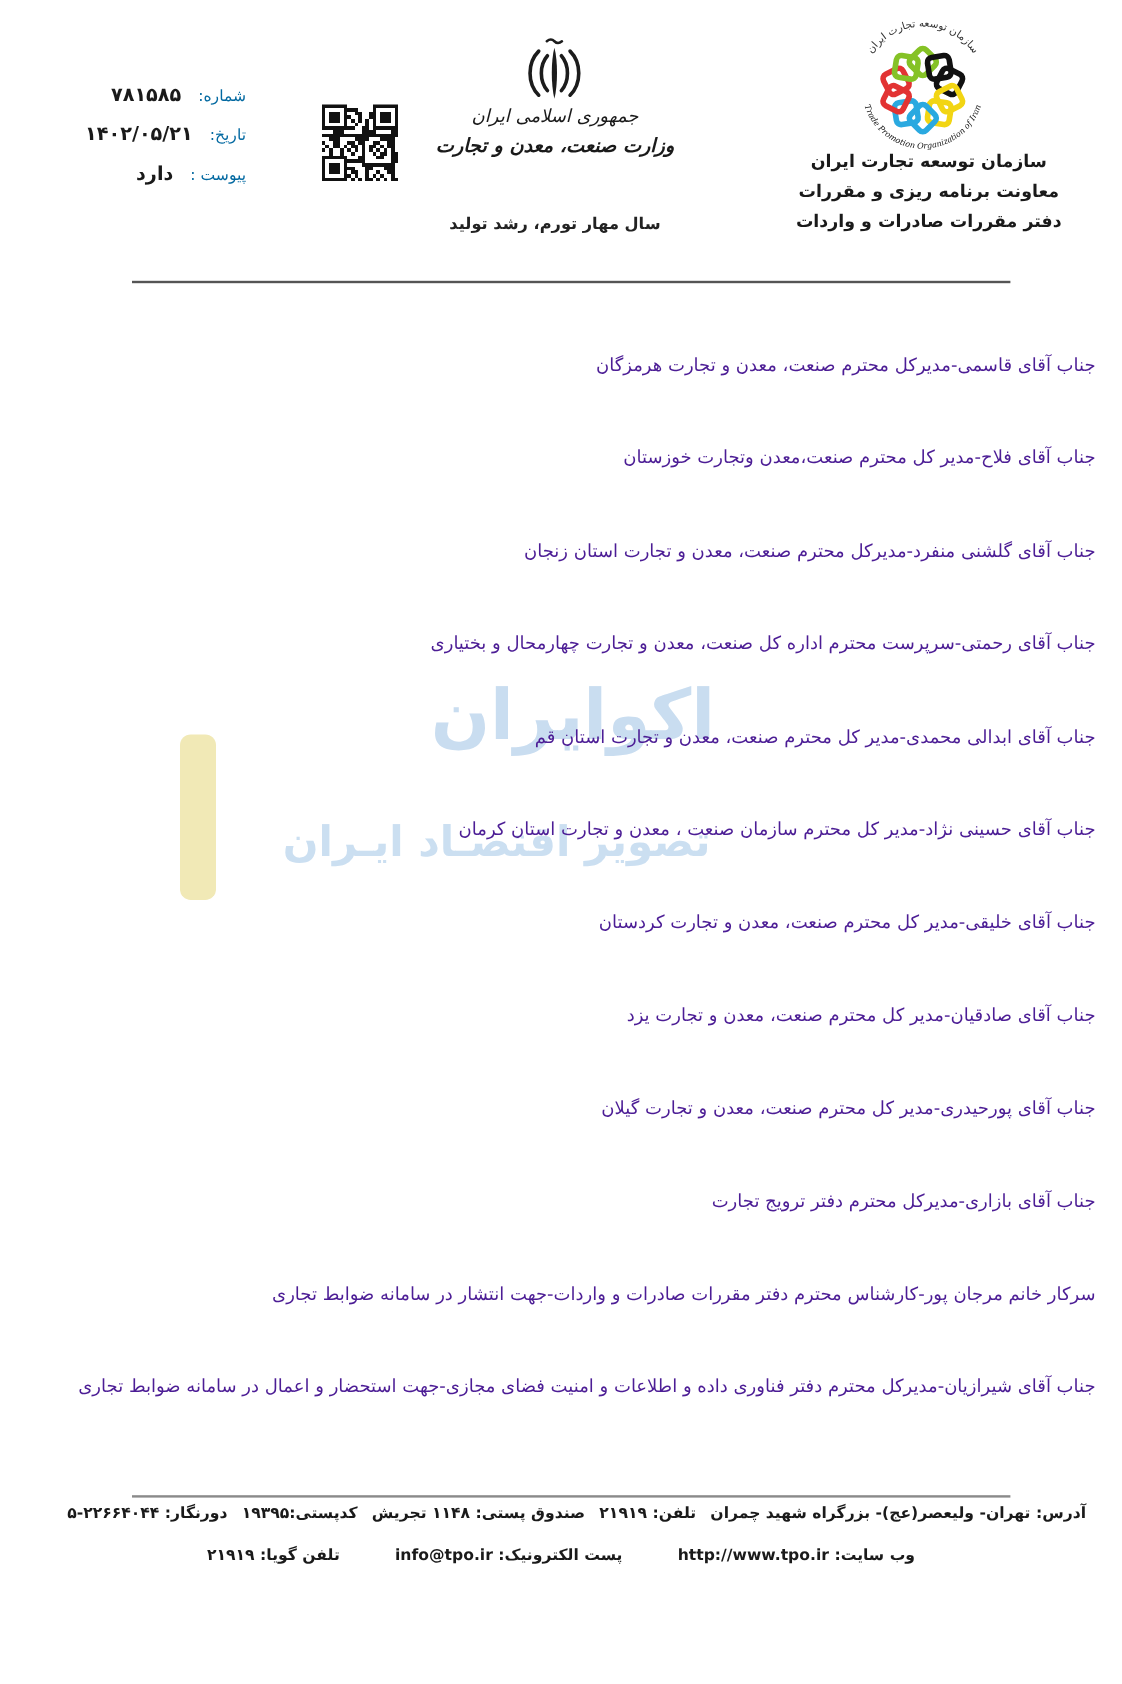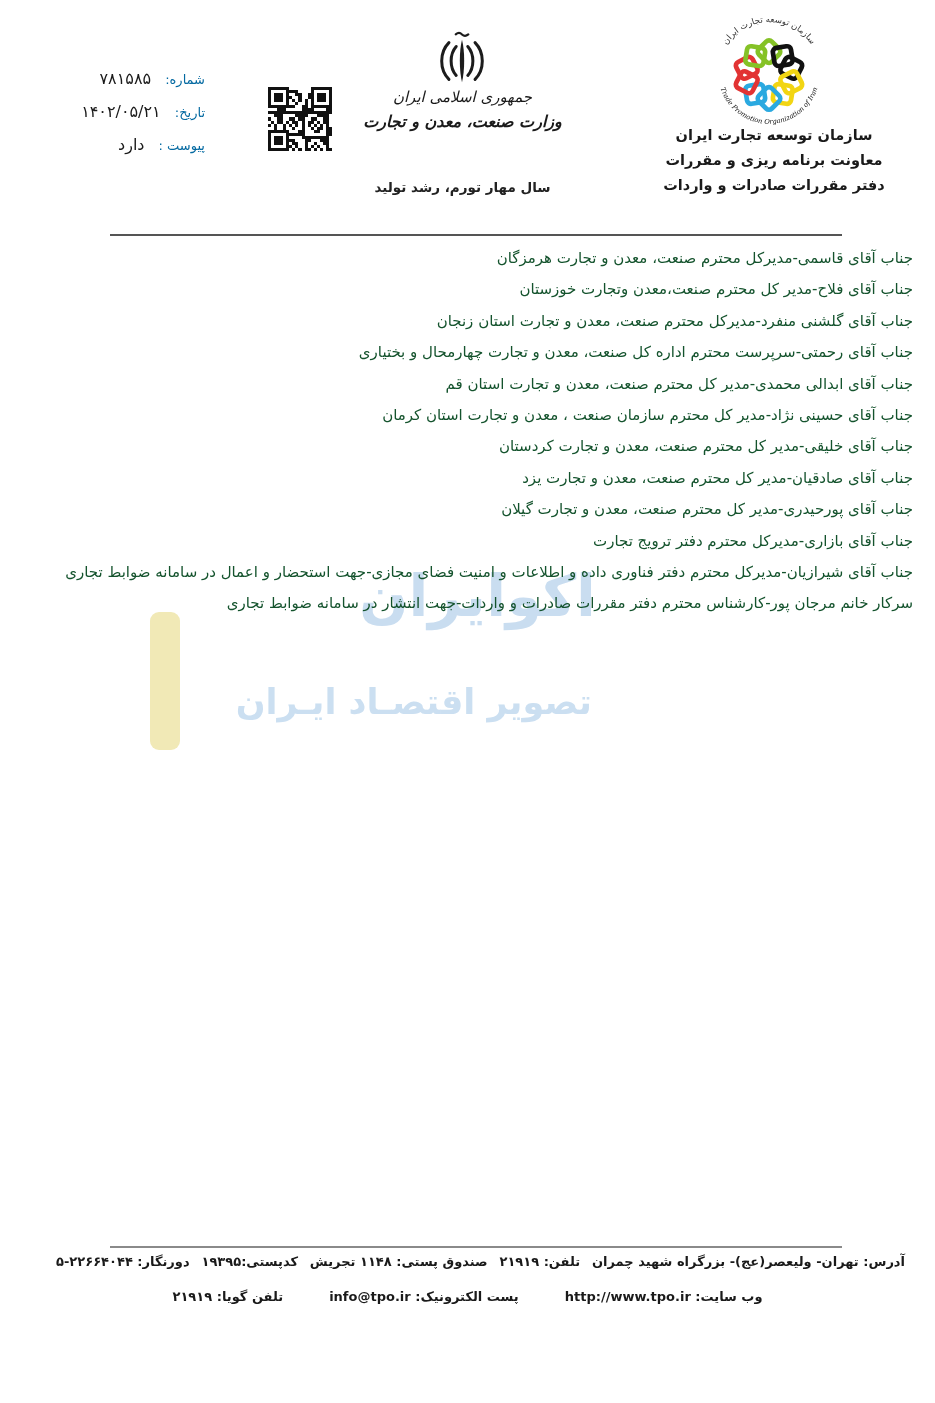--- a/index.html
+++ b/index.html
@@ -5,21 +5,21 @@
   html,body{margin:0;padding:0;}
   body{
     width:935px;height:1403px;background:#ffffff;position:relative;overflow:hidden;
     font-family:"DejaVu Sans",sans-serif;color:#1a1a1a;
   }
   .abs{position:absolute;}
   
   .meta{left:40px;top:62px;width:165px;direction:rtl;text-align:right;}
   .meta .mrow{height:33px;line-height:33px;white-space:nowrap;}
   .meta .mlabel{font-size:13px;color:#0369a1;}
-  .meta .mvalue{font-size:16px;font-weight:400;margin-right:9px;letter-spacing:.5px;text-align:center;}
+  .meta .mvalue{font-size:16px;font-weight:700;margin-right:9px;letter-spacing:.5px;text-align:center;}
   
   .qr{left:268px;top:87px;width:64px;height:64px;}
   .qr svg{width:100%;height:100%;}
   
   .emblem{left:433px;top:31px;width:58px;height:56px;}
   .country{left:330px;top:88px;width:265px;text-align:center;font-size:15px;font-weight:400;font-style:italic;direction:rtl;}
   .ministry{left:320px;top:112px;width:285px;text-align:center;font-size:16px;font-weight:700;font-style:italic;direction:rtl;}
   .slogan{left:330px;top:179px;width:265px;text-align:center;font-size:13.5px;font-weight:600;direction:rtl;color:#222;}
   
   .tpologo{left:708px;top:12px;width:122px;height:122px;}
@@ -28,21 +28,21 @@
   
   .hdr-divider{left:110px;top:234px;width:732px;height:2px;background:#555;}
   .ftr-divider{left:110px;top:1246px;width:732px;height:2px;background:#8a8a8a;}
   
   .wm{left:138px;top:568px;width:470px;height:190px;z-index:0;filter:blur(.6px);}
   .wm-bar{position:absolute;left:12px;top:44px;width:30px;height:138px;background:#f1e9b6;border-radius:9px;}
   .wm-brand{position:absolute;right:12px;top:-6px;font-size:58px;font-weight:700;color:#c9ddf0;direction:rtl;white-space:nowrap;text-align:center;}
   .wm-tag{position:absolute;right:16px;top:114px;font-size:35px;font-weight:600;color:#cbdff1;letter-spacing:3px;direction:rtl;white-space:nowrap;}
   
   .recips{left:34px;top:243px;width:879px;direction:rtl;text-align:right;z-index:1;}
-  .r-line{font-size:15px;line-height:31.4px;color:#14532d;}
+  .r-line{font-size:15px;line-height:31.4px;color:#4c1d95;margin-top:46px;}
   .r-just{text-align:justify;}
   
   .f1{left:56px;top:1254px;width:849px;direction:rtl;display:flex;justify-content:space-between;
       font-size:13px;font-weight:700;white-space:nowrap;}
   .f2{left:30px;top:1289px;width:875px;direction:rtl;display:flex;justify-content:center;gap:46px;
       font-size:13px;font-weight:700;white-space:nowrap;}
 </style>
 </head>
 <body>
 
@@ -287,22 +287,22 @@
   <div class="r-line">جناب آقای قاسمی-مدیرکل محترم صنعت، معدن و تجارت هرمزگان</div>
   <div class="r-line">جناب آقای فلاح-مدیر کل محترم صنعت،معدن وتجارت خوزستان</div>
   <div class="r-line">جناب آقای گلشنی منفرد-مدیرکل محترم صنعت، معدن و تجارت استان زنجان</div>
   <div class="r-line">جناب آقای رحمتی-سرپرست محترم اداره کل صنعت، معدن و تجارت چهارمحال و بختیاری</div>
   <div class="r-line">جناب آقای ابدالی محمدی-مدیر کل محترم صنعت، معدن و تجارت استان قم</div>
   <div class="r-line">جناب آقای حسینی نژاد-مدیر کل محترم سازمان صنعت ، معدن و تجارت استان کرمان</div>
   <div class="r-line">جناب آقای خلیقی-مدیر کل محترم صنعت، معدن و تجارت کردستان</div>
   <div class="r-line">جناب آقای صادقیان-مدیر کل محترم صنعت، معدن و تجارت یزد</div>
   <div class="r-line">جناب آقای پورحیدری-مدیر کل محترم صنعت، معدن و تجارت گیلان</div>
   <div class="r-line">جناب آقای بازاری-مدیرکل محترم دفتر ترویج تجارت</div>
+  <div class="r-line">سرکار خانم مرجان پور-کارشناس محترم دفتر مقررات صادرات و واردات-جهت انتشار در سامانه ضوابط تجاری</div>
   <div class="r-line r-just">جناب آقای شیرازیان-مدیرکل محترم دفتر فناوری داده و اطلاعات و امنیت فضای مجازی-جهت استحضار و اعمال در سامانه ضوابط تجاری</div>
-  <div class="r-line">سرکار خانم مرجان پور-کارشناس محترم دفتر مقررات صادرات و واردات-جهت انتشار در سامانه ضوابط تجاری</div>
 </div>
 
 <div class="abs ftr-divider"></div>
 
 <div class="abs f1">
   <span>آدرس: تهران- ولیعصر(عج)- بزرگراه شهید چمران</span>
   <span>تلفن: ۲۱۹۱۹</span>
   <span>صندوق پستی: ۱۱۴۸ تجریش</span>
   <span>کدپستی:۱۹۳۹۵</span>
   <span>دورنگار: ۲۲۶۶۴۰۴۴-۵</span>

